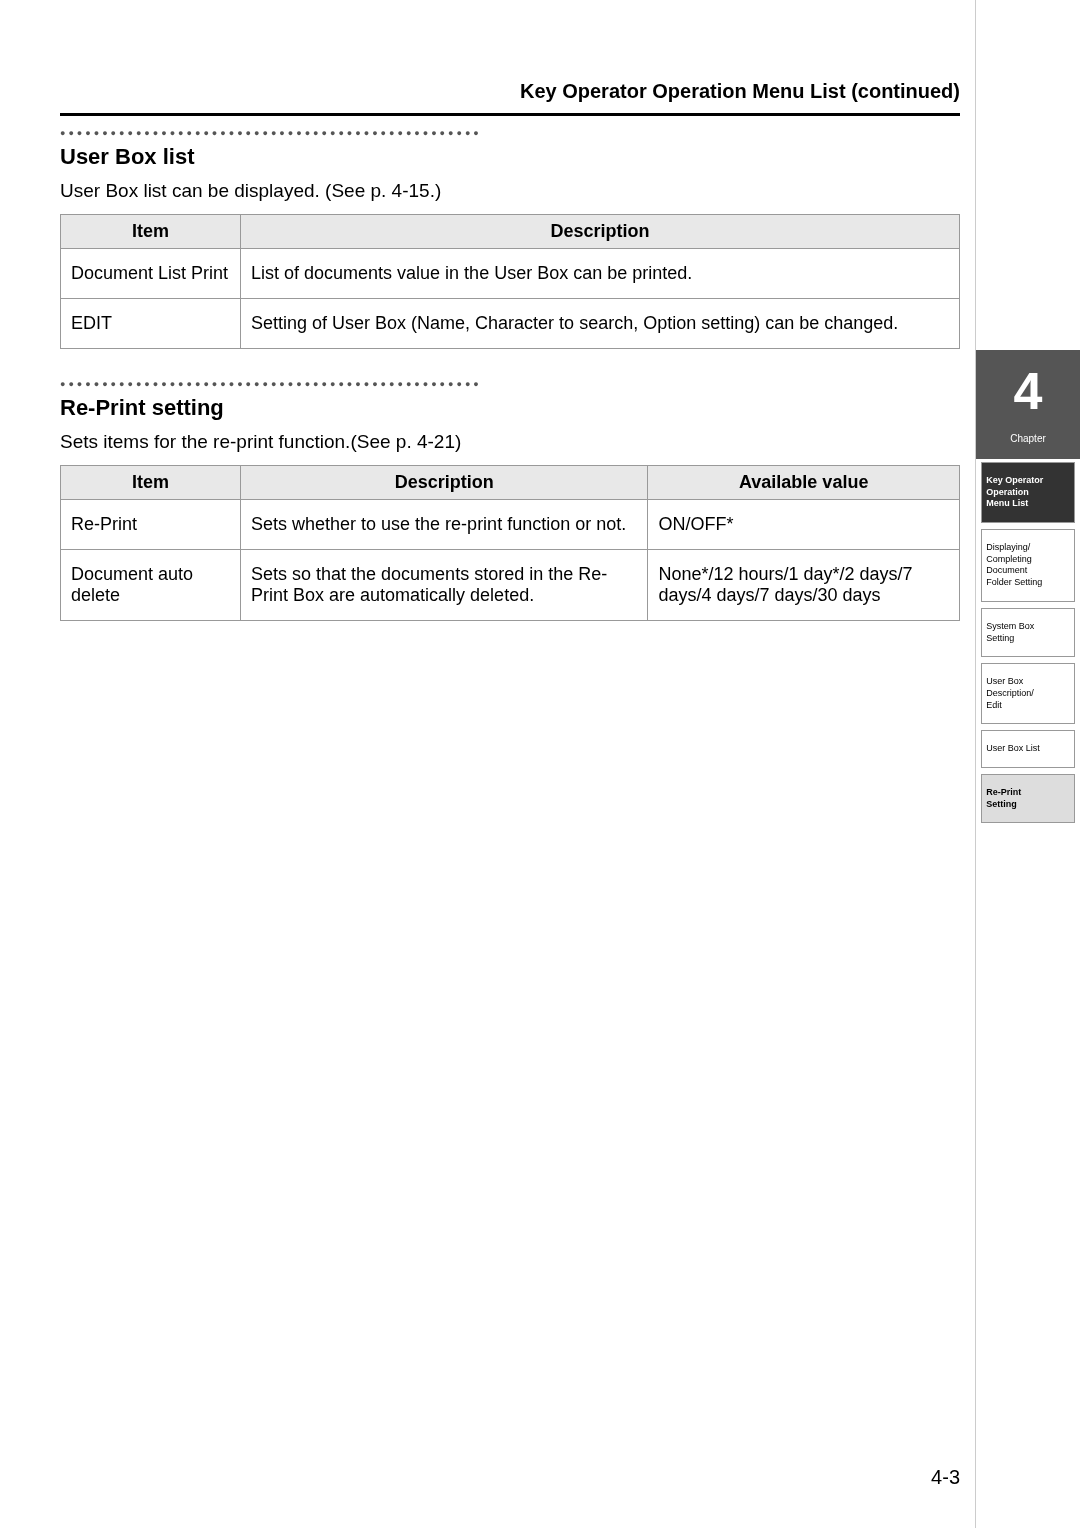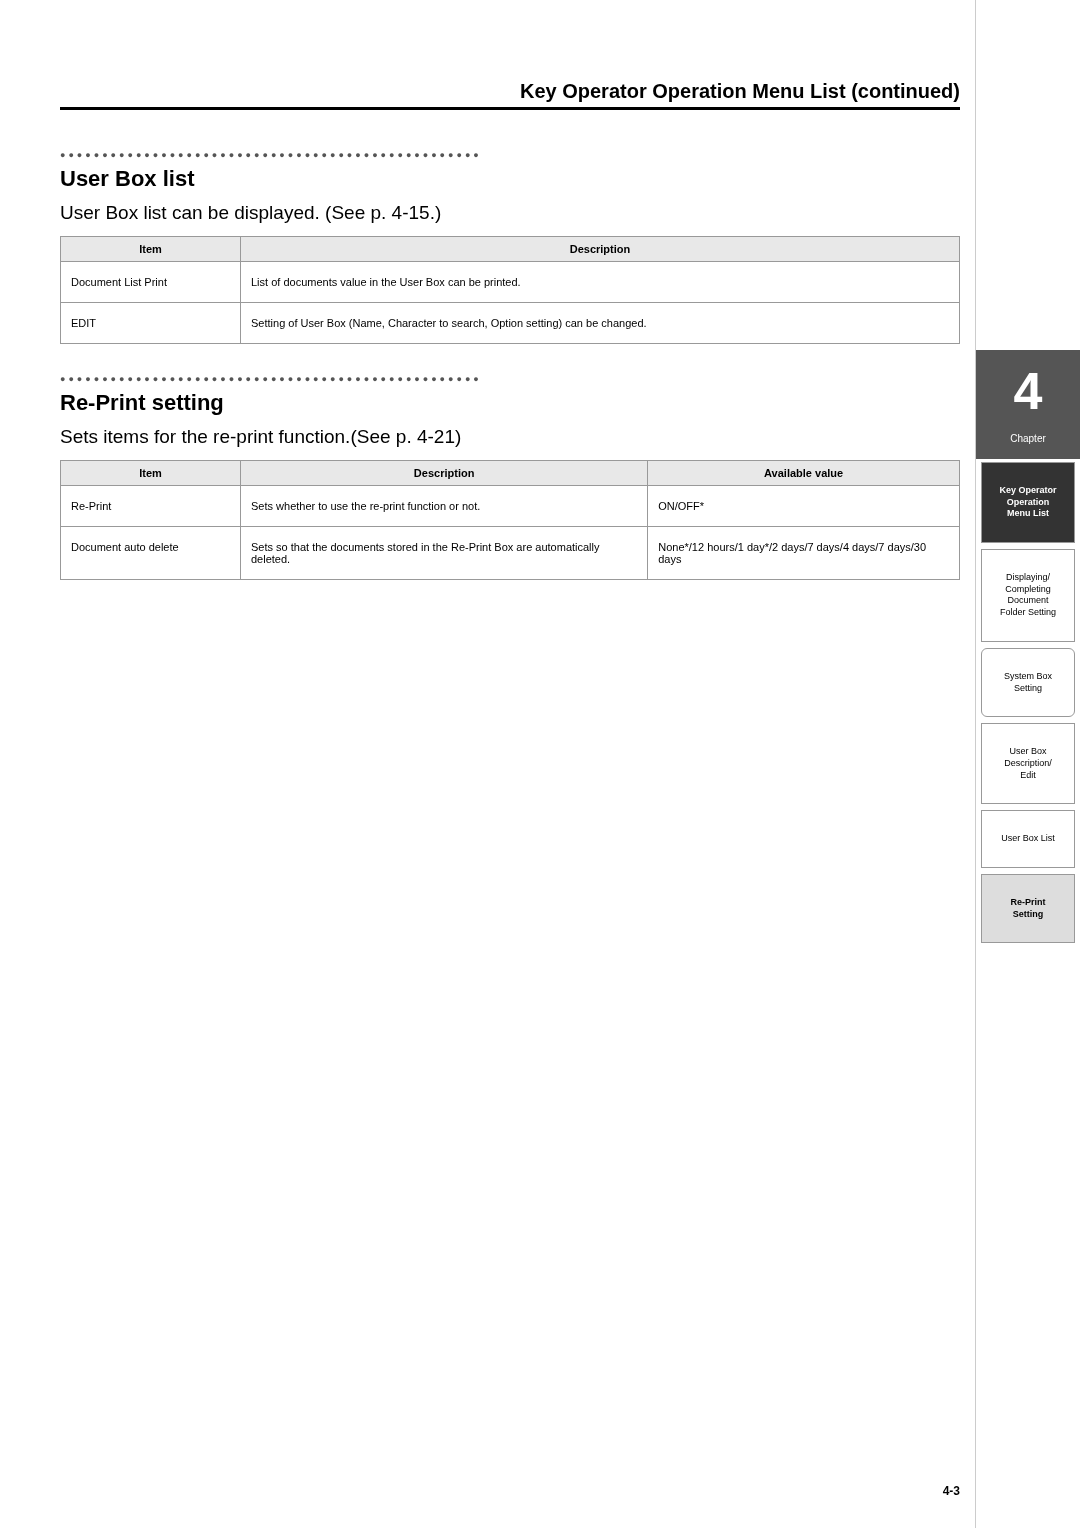--- a/index.html
+++ b/index.html
@@ -20,41 +20,41 @@
       left: 60px;
       top: 80px;
       right: 120px;
       bottom: 60px;
     }
 
     .page-title {
       font-size: 20px;
       font-weight: bold;
       text-align: right;
-      padding-bottom: 4px;
+      padding-bottom: 10px;
       border-bottom: 3px solid #000;
-      margin-bottom: 40px;
+      margin-bottom: 12px;
     }
 
     .section-title {
       font-size: 22px;
       font-weight: bold;
       margin-bottom: 10px;
     }
 
     .section-desc {
       font-size: 19px;
       margin-bottom: 12px;
     }
 
     table {
       width: 100%;
       border-collapse: collapse;
       margin-bottom: 26px;
-      font-size: 11px;
+      font-size: 18px;
     }
 
     table th {
       background: #e8e8e8;
       border: 1px solid #999;
       padding: 6px 10px;
       font-weight: bold;
       text-align: center;
     }
 
@@ -68,24 +68,24 @@
       width: 180px;
       font-weight: normal;
     }
 
     .section-spacer {
       margin-top: 30px;
     }
 
     .page-number {
       position: absolute;
-      bottom: 30px;
+      bottom: 39px;
       right: 120px;
-      font-size: 12px;
-      font-weight: bold;
+      font-size: 20px;
+      font-weight: normal;
     }
 
     
     .sidebar {
       position: absolute;
       right: 0;
       top: 0;
       width: 105px;
       height: 1528px;
       background: #ffffff;
@@ -123,22 +123,22 @@
     .sidebar-nav {
       width: 100%;
       display: flex;
       flex-direction: column;
       align-items: center;
     }
 
     .sidebar-item {
       width: 90%;
       border: 1px solid #999;
-      text-align: center;
-      padding: 22px 4px;
+      text-align: left;
+      padding: 12px 4px;
       font-size: 9px;
       line-height: 1.3;
       margin: 3px auto;
       background: #fff;
       cursor: pointer;
     }
 
     .sidebar-item.active {
       background: #ddd;
       font-weight: bold;
@@ -231,21 +231,21 @@
     <span class="chapter-label">Chapter</span>
   </div>
   <div class="sidebar-nav" id="sidebar-nav">
   <div class="sidebar-item highlight" style="white-space: pre-line;">Key Operator
 Operation
 Menu List</div>
       <div class="sidebar-item" style="white-space: pre-line;">Displaying/
 Completing
 Document
 Folder Setting</div>
-      <div class="sidebar-item" style="white-space: pre-line; border-radius: 6px;">System Box
+      <div class="sidebar-item" style="white-space: pre-line;">System Box
 Setting</div>
       <div class="sidebar-item" style="white-space: pre-line;">User Box
 Description/
 Edit</div>
       <div class="sidebar-item" style="white-space: pre-line;">User Box List</div>
       <div class="sidebar-item active" style="white-space: pre-line;">Re-Print
 Setting</div>
     </div>
 </div>
 

